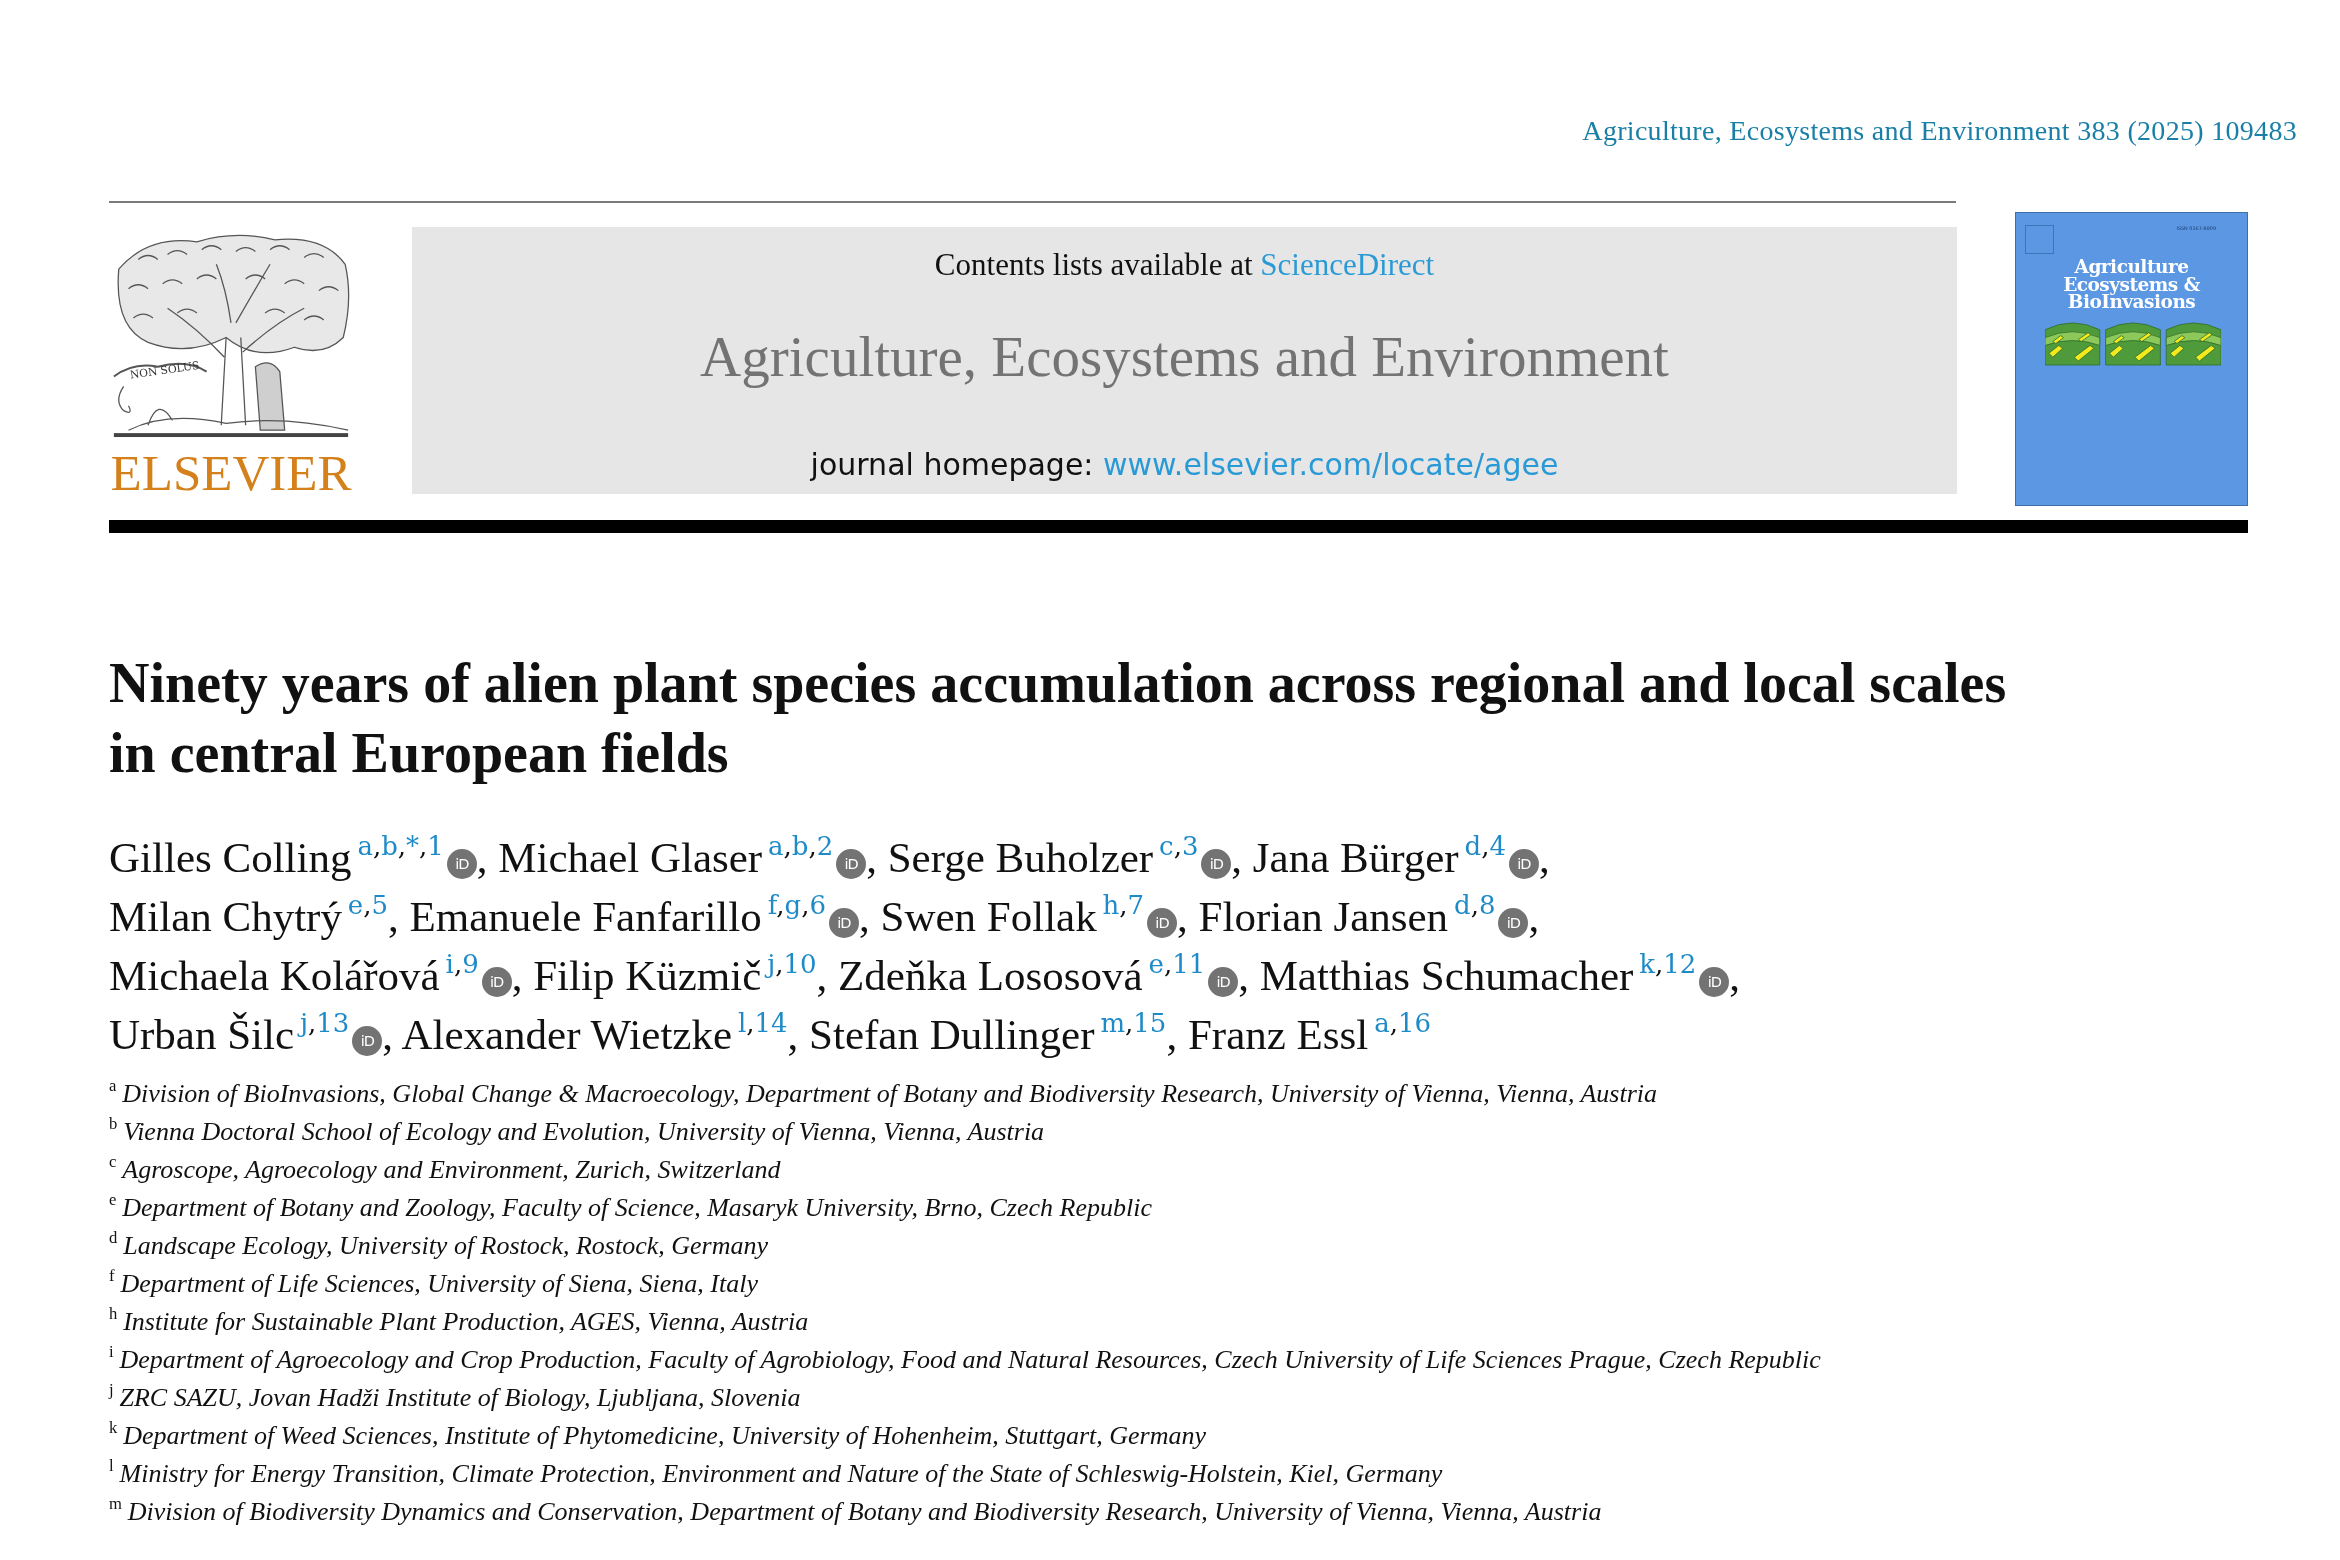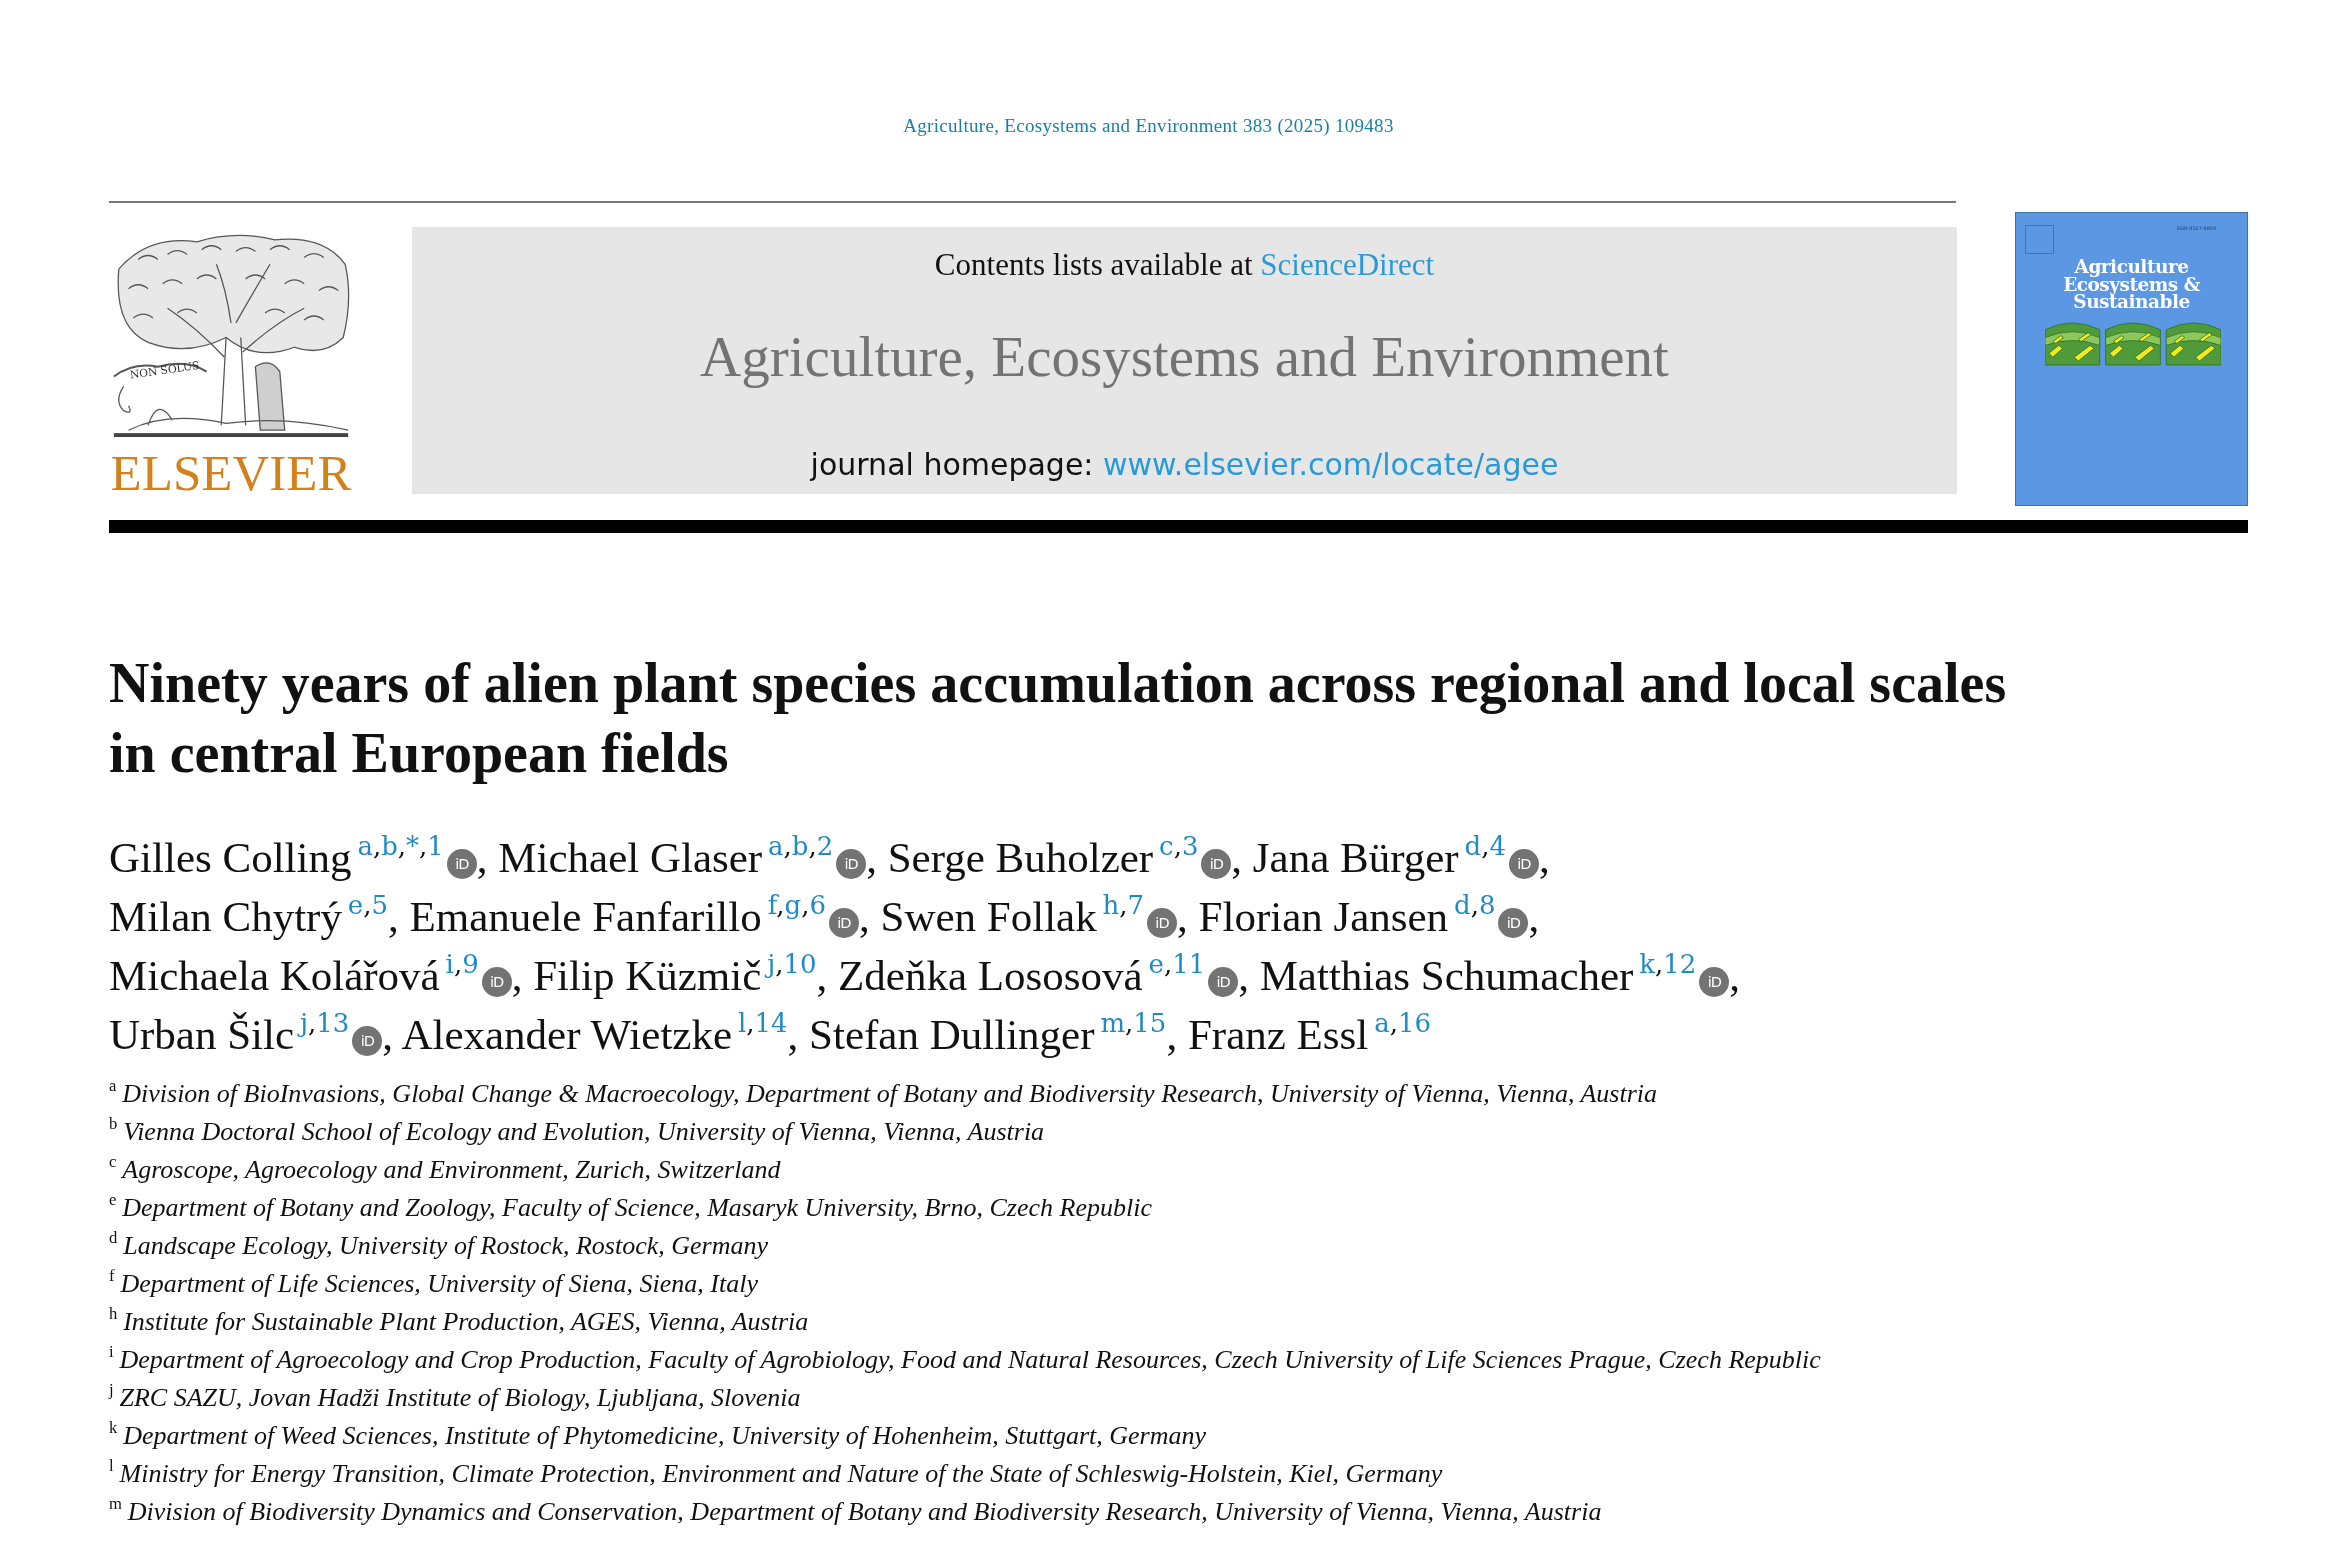--- a/index.html
+++ b/index.html
@@ -1,21 +1,21 @@
 <!DOCTYPE html>
 <html><head>
 <meta charset="utf-8">
 <style>
   * { box-sizing: border-box; margin: 0; padding: 0; }
   html, body { width: 2341px; height: 1560px; background: #ffffff; overflow: hidden; }
   body { position: relative; font-family: "DejaVu Serif", "Liberation Serif", serif; color: #111; }
 
   .running-head {
     position: absolute; left: 0; width: 2297px; top: 115px;
-    text-align: center; font-size: 19px; color: #1a7fa6;
+    text-align: right; font-size: 28px; color: #1a7fa6;
     font-family: "Liberation Serif", "DejaVu Serif", serif; letter-spacing: 0.3px;
   }
   .top-rule { position: absolute; left: 109px; top: 201px; width: 1847px; height: 2px; background: #7a7a7a; }
 
   .logo { position: absolute; left: 109px; top: 230px; width: 244px; height: 269px; }
   .logo svg { display: block; }
   .logo-word {
     position: absolute; left: 0; top: 218px; width: 244px; text-align: center;
     font-family: "Liberation Serif", "DejaVu Serif", serif; font-size: 51px;
     color: #d4801b; letter-spacing: 0px; line-height: 1;
@@ -116,21 +116,21 @@
     <span>journal homepage: </span><span class="link">www.elsevier.com/locate/agee</span>
   </div>
 </div>
 
 <div class="cover">
   <div class="cover-logo"></div>
   <div class="issn">ISSN 0167-8809</div>
   <div class="cover-title">
     <div>Agriculture</div>
     <div>Ecosystems &amp;</div>
-    <div>Sustainable</div>
+    <div>BioInvasions</div>
   </div>
   <svg class="fields" width="176" height="49" viewBox="0 0 180 50">
     <g stroke="#2f6b2a" stroke-width="0.8">
       <g>
         <path d="M0 12 Q28 -2 56 12 L56 48 L0 48 Z" fill="#4f9a3a"></path>
         <path d="M0 20 Q28 8 56 20 L56 28 Q28 18 0 28 Z" fill="#8cc95a"></path>
         <path d="M4 36 L14 28 L18 31 L8 40 Z M30 40 L46 28 L50 31 L34 44 Z M8 24 L16 18 L19 20 L11 26 Z M34 22 L44 15 L47 17 L37 24 Z" fill="#f2ea1c"></path>
       </g>
       <g transform="translate(62,0)">
         <path d="M0 12 Q28 -2 56 12 L56 48 L0 48 Z" fill="#4f9a3a"></path>

